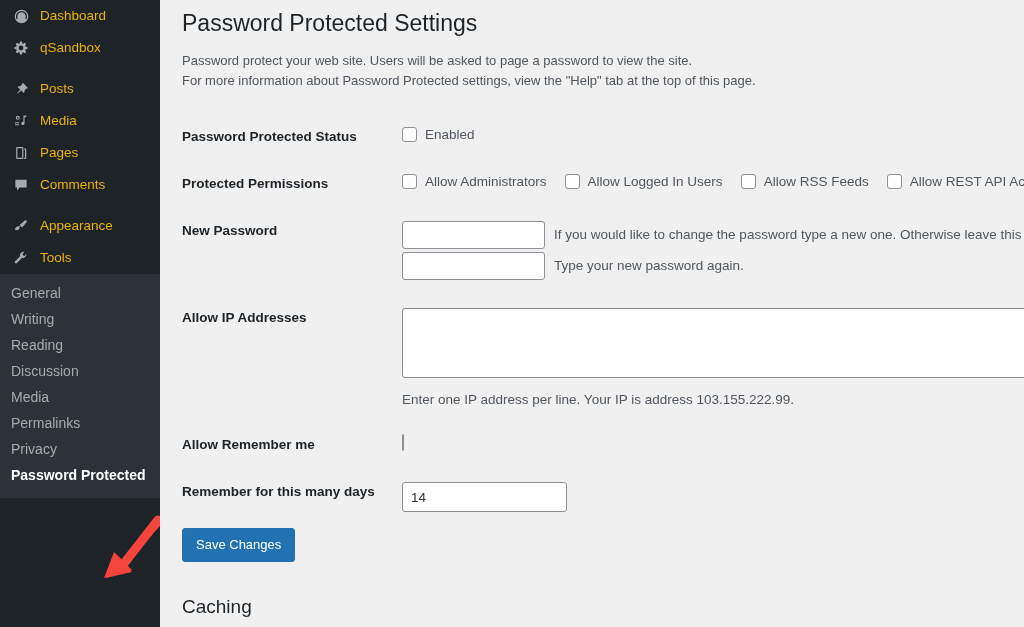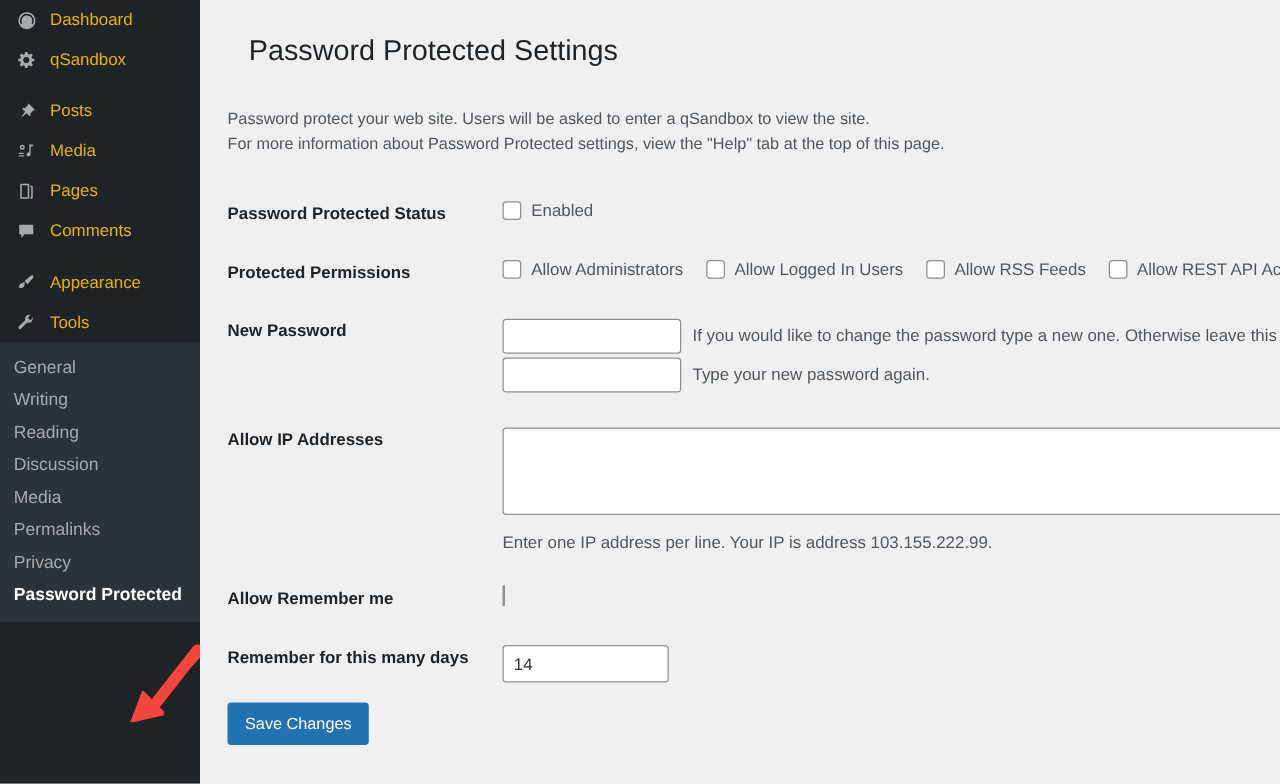--- a/index.html
+++ b/index.html
@@ -102,21 +102,21 @@
     flex: 1;
     background: #f0f0f1;
     padding: 0 0 0 22px;
     overflow: hidden;
     position: relative;
   }
   .page-title {
     font-size: 23px;
     font-weight: 400;
     color: #1d2327;
-    margin: 17px;
+    margin: 0;
     padding: 9px 15px 12px 0;
     line-height: 1.3;
   }
   .page-desc {
     font-size: 13px;
     color: #50575e;
     line-height: 1.55;
     margin: 0 0 22px 0;
   }
   .page-desc div { white-space: nowrap; }
@@ -190,21 +190,21 @@
     resize: none;
     padding: 6px 8px;
     line-height: 1.4;
   }
   .ip-help {
     font-size: 13.5px;
     color: #50575e;
     margin-top: 11px;
     white-space: nowrap;
   }
-  .days-input { width: 133px; height: 30px; }
+  .days-input { width: 165px; height: 30px; }
 
   .save-button {
     display: inline-block;
     background: #2271b1;
     border: 1px solid #2271b1;
     border-radius: 3px;
     color: #fff;
     font-family: "Liberation Sans", sans-serif;
     font-size: 13px;
     font-weight: 400;
@@ -330,21 +330,21 @@
       </svg>
     </div>
 
   </div>
 
   <div class="main">
 
     <h1 class="page-title">Password Protected Settings</h1>
 
     <div class="page-desc">
-      <div>Password protect your web site. Users will be asked to enter a qSandbox to view the site.</div>
+      <div>Password protect your web site. Users will be asked to page a password to view the site.</div>
       <div>For more information about Password Protected settings, view the "Help" tab at the top of this page.</div>
     </div>
 
     <table class="form-table">
       <tbody>
 
         <tr>
           <th>Password Protected Status</th>
           <td>
             <div class="cb-row">

